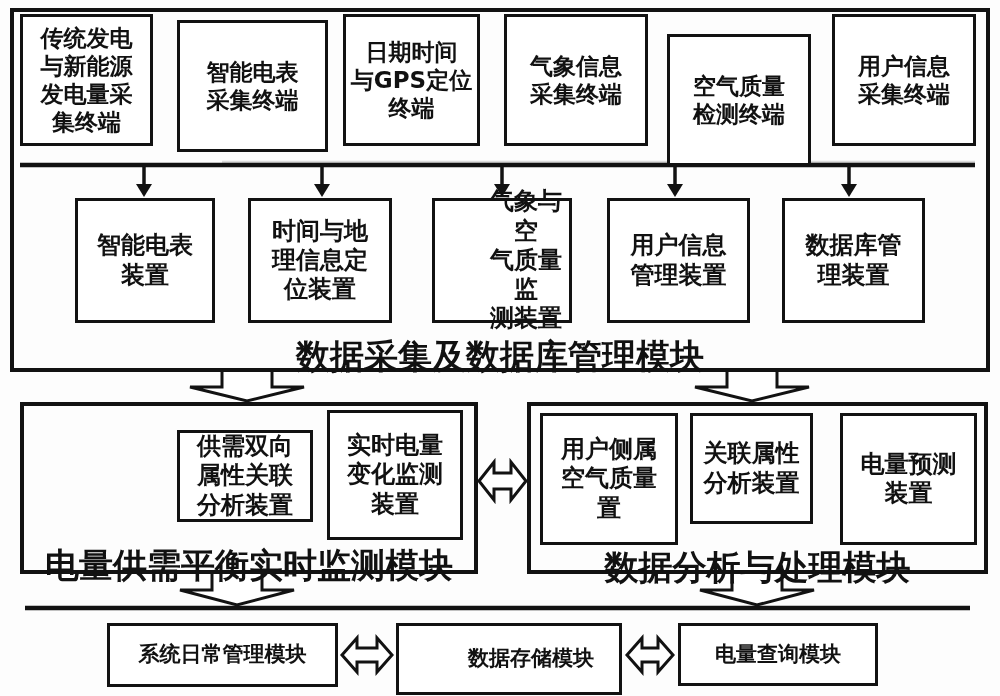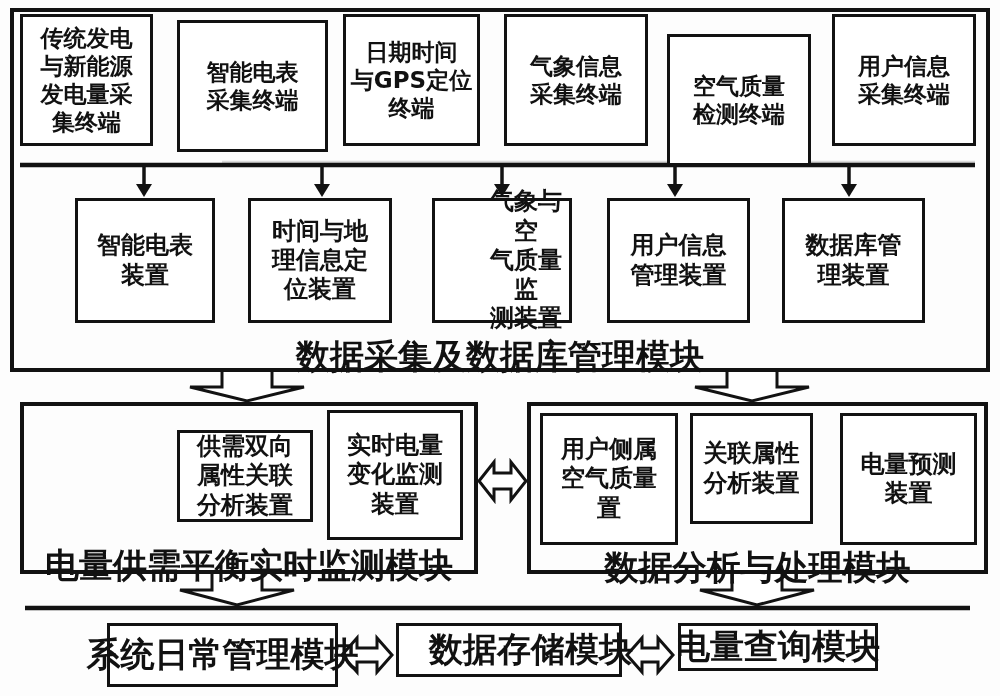--- a/index.html
+++ b/index.html
@@ -19,21 +19,21 @@
   .container{
     position:absolute;box-sizing:border-box;border:4px solid #121212;
     background:transparent;z-index:0;
   }
   .node{font-size:23px;}
   .device{font-size:24px;}
   .module-label{
     position:absolute;z-index:1;text-align:center;font-weight:bold;
     font-size:34px;white-space:nowrap;
   }
-  .bottom-box{font-size:34px;white-space:nowrap;}
+  .bottom-box{font-size:21px;white-space:nowrap;}
   .shape{fill:#ffffff;stroke:#121212;stroke-width:3;}
   .solid{fill:#121212;stroke:none;}
   .wire{stroke:#121212;stroke-width:3.5;fill:none;}
   .bus{stroke:#121212;stroke-width:4.5;fill:none;}
 </style>
 </head>
 <body>
 
 <div class="canvas">
 
@@ -114,16 +114,16 @@
   <div class="module-label" style="left:527px;top:545px;width:461px;">数据分析与处理模块</div>
   <div class="box device" style="left:540px;top:413px;width:138px;height:132px;">用户侧属
 空气质量
 置</div>
   <div class="box device" style="left:690px;top:413px;width:123px;height:111px;">关联属性
 分析装置</div>
   <div class="box device" style="left:840px;top:413px;width:137px;height:132px;">电量预测
 装置</div>
 
   <div class="box bottom-box" style="left:107px;top:623px;width:231px;height:64px;">系统日常管理模块</div>
-  <div class="box bottom-box" style="left:396px;top:623px;width:226px;height:54px;padding-left:44px;">数据存储模块</div>
-  <div class="box bottom-box" style="left:678px;top:623px;width:200px;height:48px;">电量查询模块</div>
+  <div class="box bottom-box" style="left:396px;top:623px;width:226px;height:72px;padding-left:44px;">数据存储模块</div>
+  <div class="box bottom-box" style="left:678px;top:623px;width:200px;height:63px;">电量查询模块</div>
 
 </div>
 
 </body></html>

